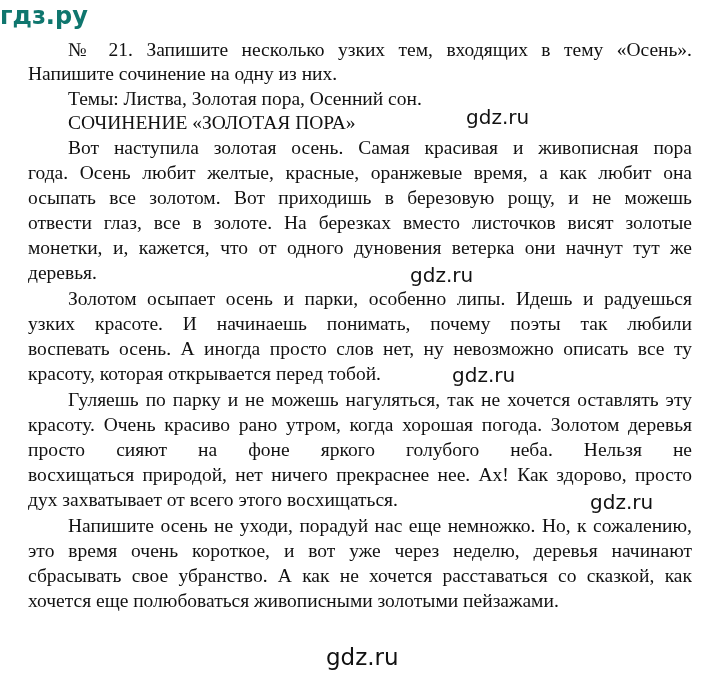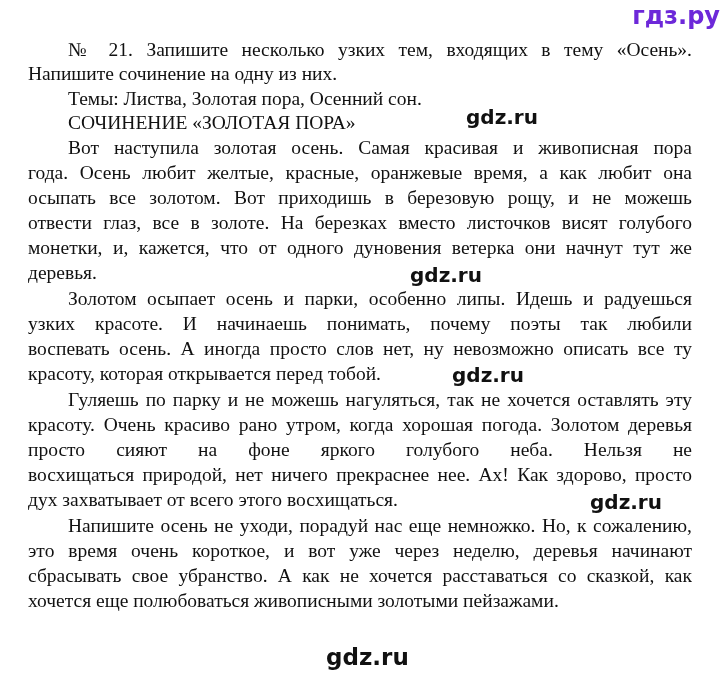--- a/index.html
+++ b/index.html
@@ -1,52 +1,52 @@
 <!DOCTYPE html>
 <html><head>
   <meta charset="utf-8">
   <style>
     html, body { margin: 0; padding: 0; background: #ffffff; }
     body { width: 720px; height: 673px; position: relative; overflow: hidden; }
     .header {
-      position: absolute; left: 0; top: 0; width: 720px; text-align: right;
+      position: absolute; left: 0; top: 0; width: 720px; text-align: left;
       font-family: "DejaVu Sans", sans-serif; font-weight: bold; font-size: 24px;
-      color: #6d28d9; top: 2px; letter-spacing: 0px;
+      color: #0f766e; top: 2px; letter-spacing: 0px;
     }
     .page {
       position: absolute; left: 28px; top: 0; width: 664px;
       font-family: "Liberation Serif", serif; font-size: 19.5px; color: #111;
     }
     .line {
       position: absolute; left: 0; width: 664px; white-space: nowrap;
       height: 24px; line-height: 24px;
     }
     .line.just { text-align: justify; text-align-last: justify; }
     .line.indent { left: 40px; width: 624px; }
     .wm {
-      position: absolute; font-family: "DejaVu Sans", sans-serif; font-weight: bold;
+      position: absolute; font-family: "DejaVu Sans", sans-serif; font-weight: normal;
       font-size: 20px; color: #111; white-space: nowrap;
     }
     .wm.big { font-size: 23px; }
   </style>
 </head>
 <body>
 
 <div class="header">гдз.ру</div>
 
 <div class="page">
   <div class="line just indent" style="top:38px">№ 21. Запишите несколько узких тем, входящих в тему «Осень».</div>
   <div class="line" style="top:62px">Напишите сочинение на одну из них.</div>
   <div class="line indent" style="top:87px">Темы: Листва, Золотая пора, Осенний сон.</div>
   <div class="line indent" style="top:111px">СОЧИНЕНИЕ «ЗОЛОТАЯ ПОРА»</div>
 
   <div class="line just indent" style="top:136px">Вот наступила золотая осень. Самая красивая и живописная пора</div>
   <div class="line just" style="top:161px">года. Осень любит желтые, красные, оранжевые время, а как любит она</div>
   <div class="line just" style="top:186px">осыпать все золотом. Вот приходишь в березовую рощу, и не можешь</div>
-  <div class="line just" style="top:211px">отвести глаз, все в золоте. На березках вместо листочков висят голубого</div>
+  <div class="line just" style="top:211px">отвести глаз, все в золоте. На березках вместо листочков висят золотые</div>
   <div class="line just" style="top:236px">монетки, и, кажется, что от одного дуновения ветерка они начнут тут же</div>
   <div class="line" style="top:261px">деревья.</div>
 
   <div class="line just indent" style="top:287px">Золотом осыпает осень и парки, особенно липы. Идешь и радуешься</div>
   <div class="line just" style="top:312px">узких красоте. И начинаешь понимать, почему поэты так любили</div>
   <div class="line just" style="top:337px">воспевать осень. А иногда просто слов нет, ну невозможно описать все ту</div>
   <div class="line" style="top:362px">красоту, которая открывается перед тобой.</div>
 
   <div class="line just indent" style="top:388px">Гуляешь по парку и не можешь нагуляться, так не хочется оставлять эту</div>
   <div class="line just" style="top:413px">красоту. Очень красиво рано утром, когда хорошая погода. Золотом деревья</div>

